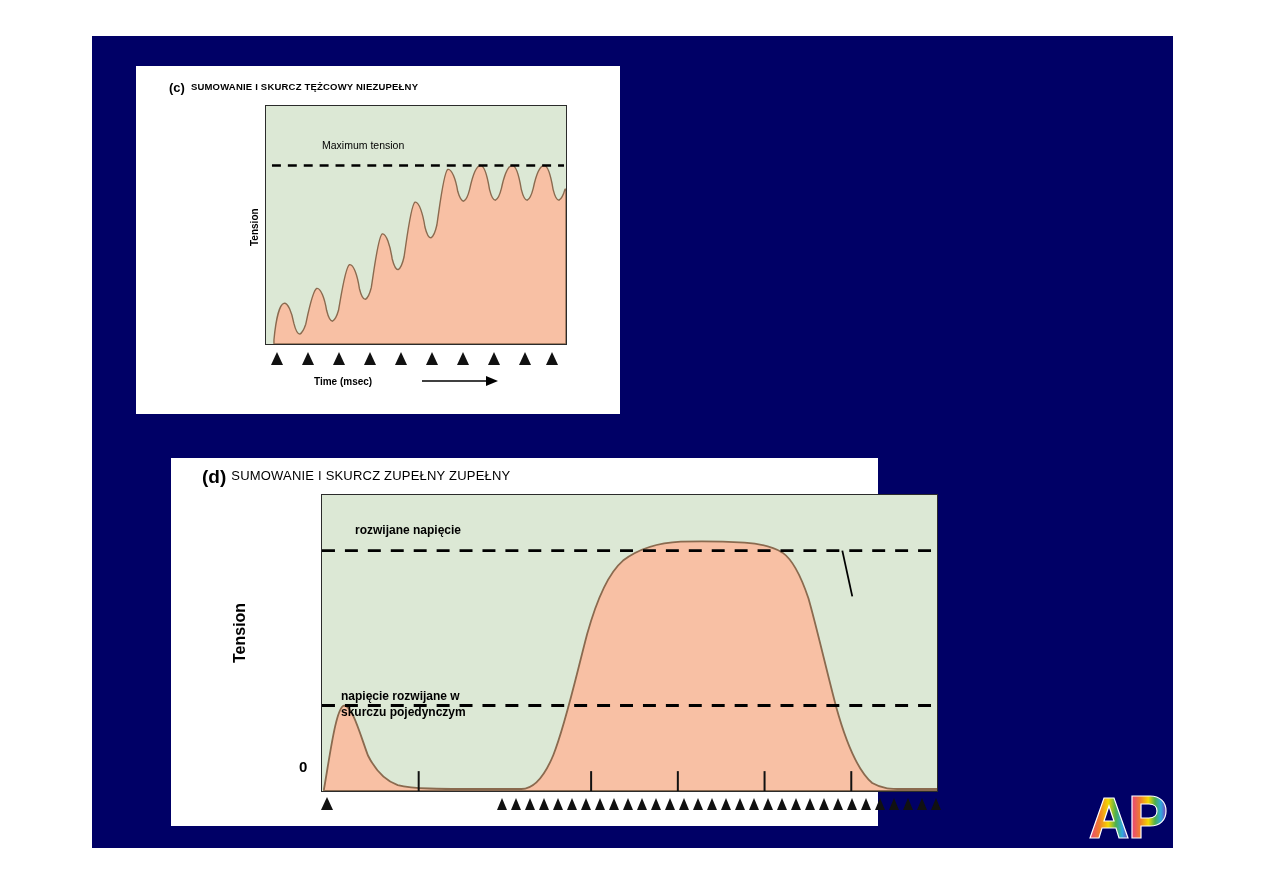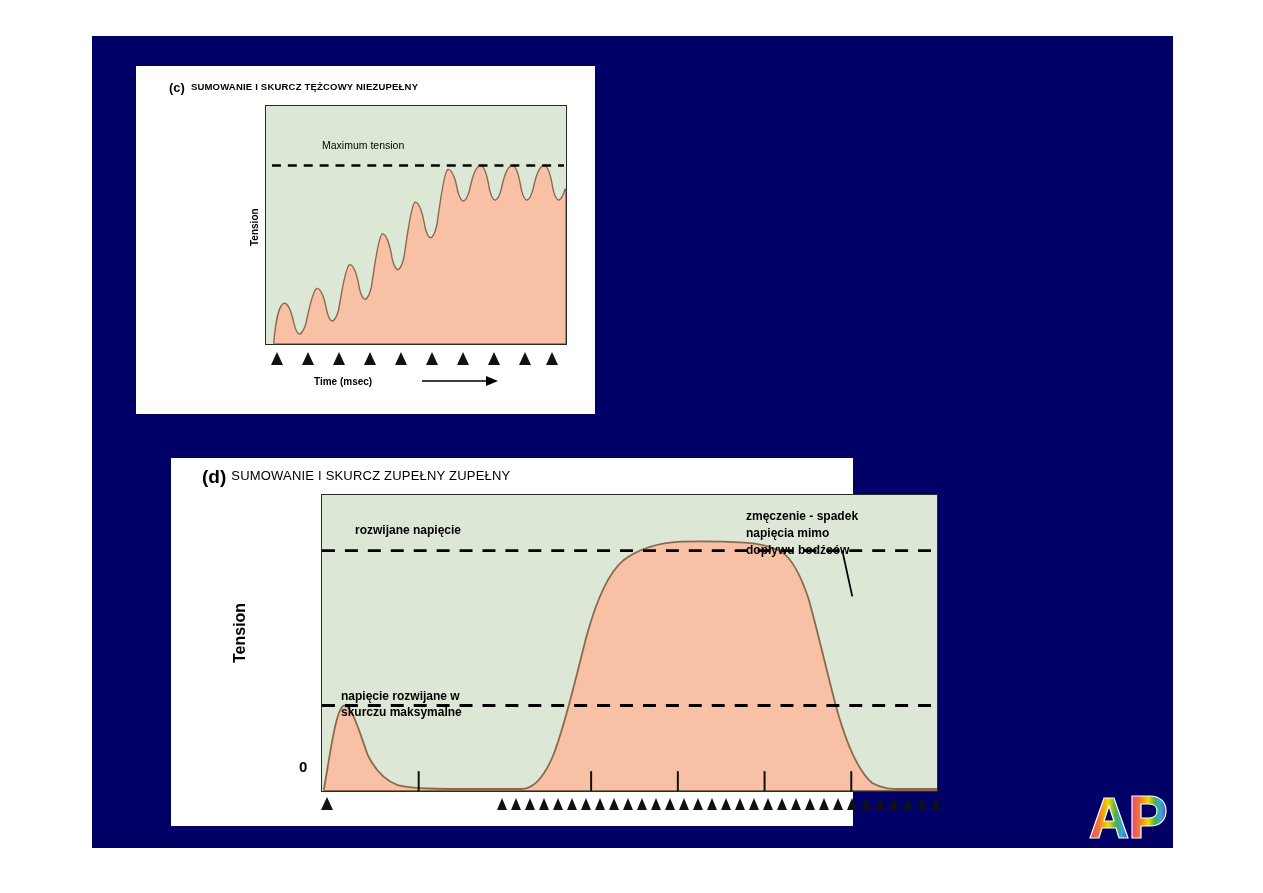--- a/index.html
+++ b/index.html
@@ -3,21 +3,21 @@
 <meta charset="utf-8">
 <style>
   html,body{margin:0;padding:0;background:#ffffff;}
   body{width:1263px;height:893px;position:relative;overflow:hidden;
        font-family:"Liberation Sans","DejaVu Sans",sans-serif;}
 
   
   #slide{position:absolute;left:92px;top:36px;width:1081px;height:812px;background:#000066;}
 
   
-  .card{position:absolute;background:#ffffff;}
+  .card{position:absolute;background:#ffffff;padding-left:25px;}
   #card-c{left:44px;  top:30px;  width:459px; height:348px;}
   #card-d{left:79px;  top:422px; width:682px; height:368px;}
 
   
   .panel-head{position:absolute;white-space:nowrap;color:#000;}
   .panel-letter{font-weight:bold;}
   .panel-title{font-weight:bold;letter-spacing:.2px;}
 
   #head-c{left:33px;top:12px;}
   #head-c .panel-letter{font-size:13px;}
@@ -185,25 +185,22 @@
         <line x1="522" y1="56" x2="532" y2="102" stroke="#000" stroke-width="1.8"></line>
 
         <line x1="97" y1="298" x2="97" y2="278" stroke="#111" stroke-width="2"></line>
         <line x1="270" y1="298" x2="270" y2="278" stroke="#111" stroke-width="2"></line>
         <line x1="357" y1="298" x2="357" y2="278" stroke="#111" stroke-width="2"></line>
         <line x1="444" y1="298" x2="444" y2="278" stroke="#111" stroke-width="2"></line>
         <line x1="531" y1="298" x2="531" y2="278" stroke="#111" stroke-width="2"></line>
       </svg>
 
       <div class="ann" id="ann-maks">rozwijane napięcie</div>
-      <div class="ann" id="ann-zmecz">zmęczenie - spadek
-napięcia mimo
-dopływu bodźców</div>
       <div class="ann" id="ann-napiecie">napięcie rozwijane w
-skurczu maksymalne</div>
+skurczu pojedynczym</div>
     </div>
 
     <div class="tri-row" style="left:150px;top:338px;width:20px;">
       <span class="tri" style="left:0px;"></span>
     </div>
 
     <div class="tri-row" id="tri-row-d" style="left:326px;top:338px;width:445px;">
         <span class="tri small" style="left: 0px;"></span>
         <span class="tri small" style="left: 14px;"></span>
         <span class="tri small" style="left: 28px;"></span>

